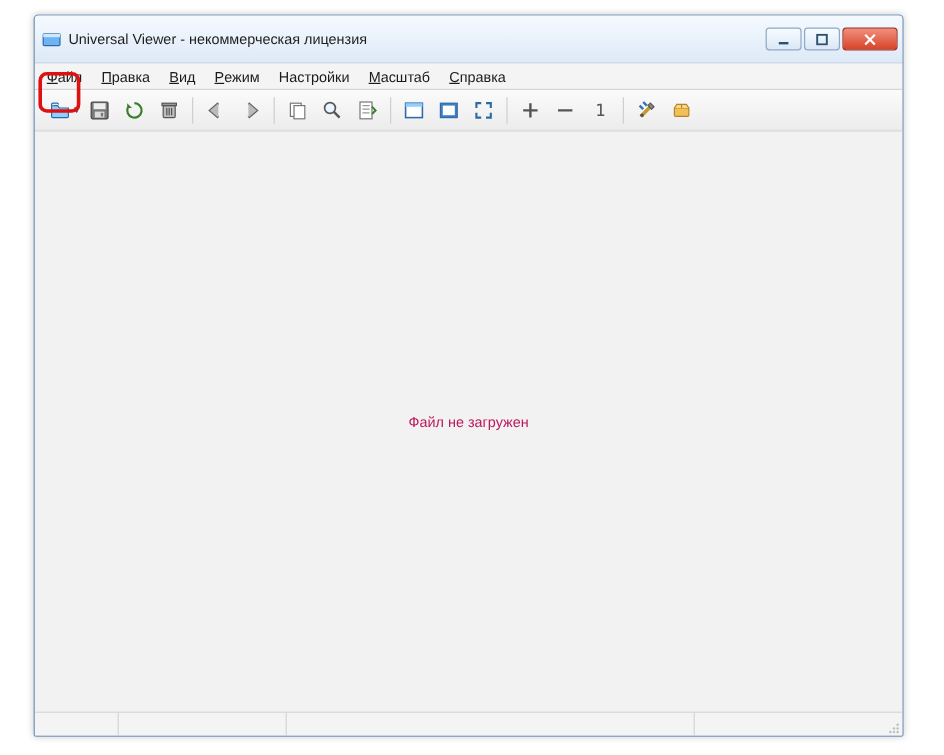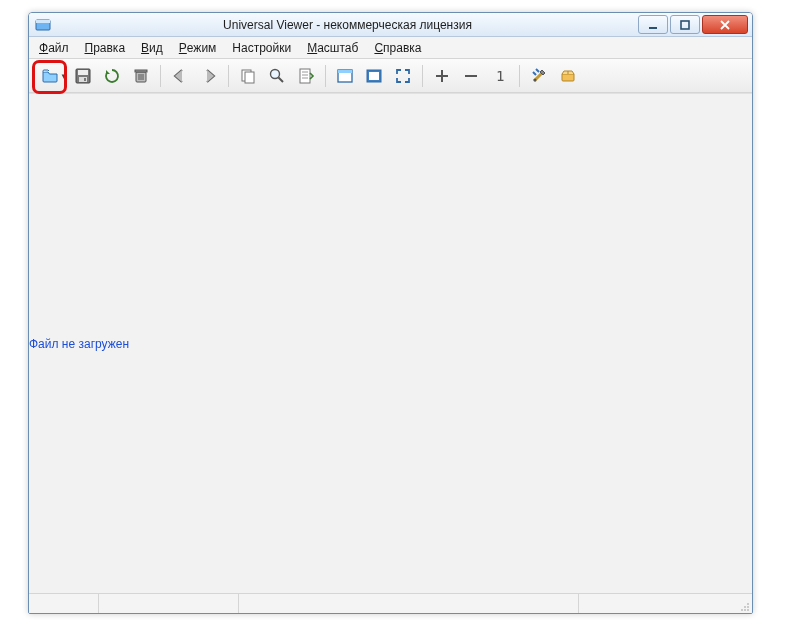--- a/index.html
+++ b/index.html
@@ -8,23 +8,23 @@
   .window {
     position: absolute; left: 28px; top: 12px; width: 725px; height: 602px;
     border: 1px solid #6a8db1; border-radius: 4px 4px 2px 2px;
     background: linear-gradient(#e9f1fb, #d7e5f5 28px, #fff 28px);
     box-shadow: 0 0 6px rgba(0,0,0,.2);
     display: flex; flex-direction: column; overflow: hidden;
   }
 
   
   .titlebar {
-    height: 24px; display: flex; align-items: center;
+    height: 40px; display: flex; align-items: center;
     background: linear-gradient(#f5faff, #dde9f7);
-    border-bottom: 1px solid #b8c8dc; padding: 0 4px 0 6px; text-align: center;
+    border-bottom: 1px solid #b8c8dc; padding: 0 4px 0 6px;
   }
   .titlebar .app-icon { width: 16px; height: 16px; margin-right: 6px; }
   .titlebar .title { color: #1e1e1e; font-size: 12px; flex: 1; white-space: nowrap; overflow: hidden; text-overflow: ellipsis; }
   .win-buttons { display: flex; gap: 2px; }
   .win-btn {
     width: 30px; height: 19px; border: 1px solid #8fa8c6; border-radius: 3px;
     display: flex; align-items: center; justify-content: center;
     background: linear-gradient(#f7fbff, #dbe8f7); cursor: pointer;
   }
   .win-btn.close { width: 46px; background: linear-gradient(#f08f7d, #d8442b); border-color: #a8321f; }
@@ -57,21 +57,21 @@
 
   
   .highlight {
     position: absolute; left: 32px; top: 60px; width: 35px; height: 34px;
     border: 3px solid #d11; border-radius: 7px; pointer-events: none; z-index: 20;
   }
 
   
   .content {
     flex: 1; background: #f2f2f2; border-top: 1px solid #e1e1e1;
-    display: flex; align-items: center; justify-content: flex-start; color: #1d4ed8;
+    display: flex; align-items: center; justify-content: center; color: #be185d;
   }
 
   
   .statusbar {
     height: 20px; border-top: 1px solid #d5d5d5; background: #f4f4f4;
     display: flex;
   }
   .status-cell { border-right: 1px solid #d5d5d5; height: 100%; }
   .status-cell:nth-child(1){ width: 70px; }
   .status-cell:nth-child(2){ width: 140px; }

